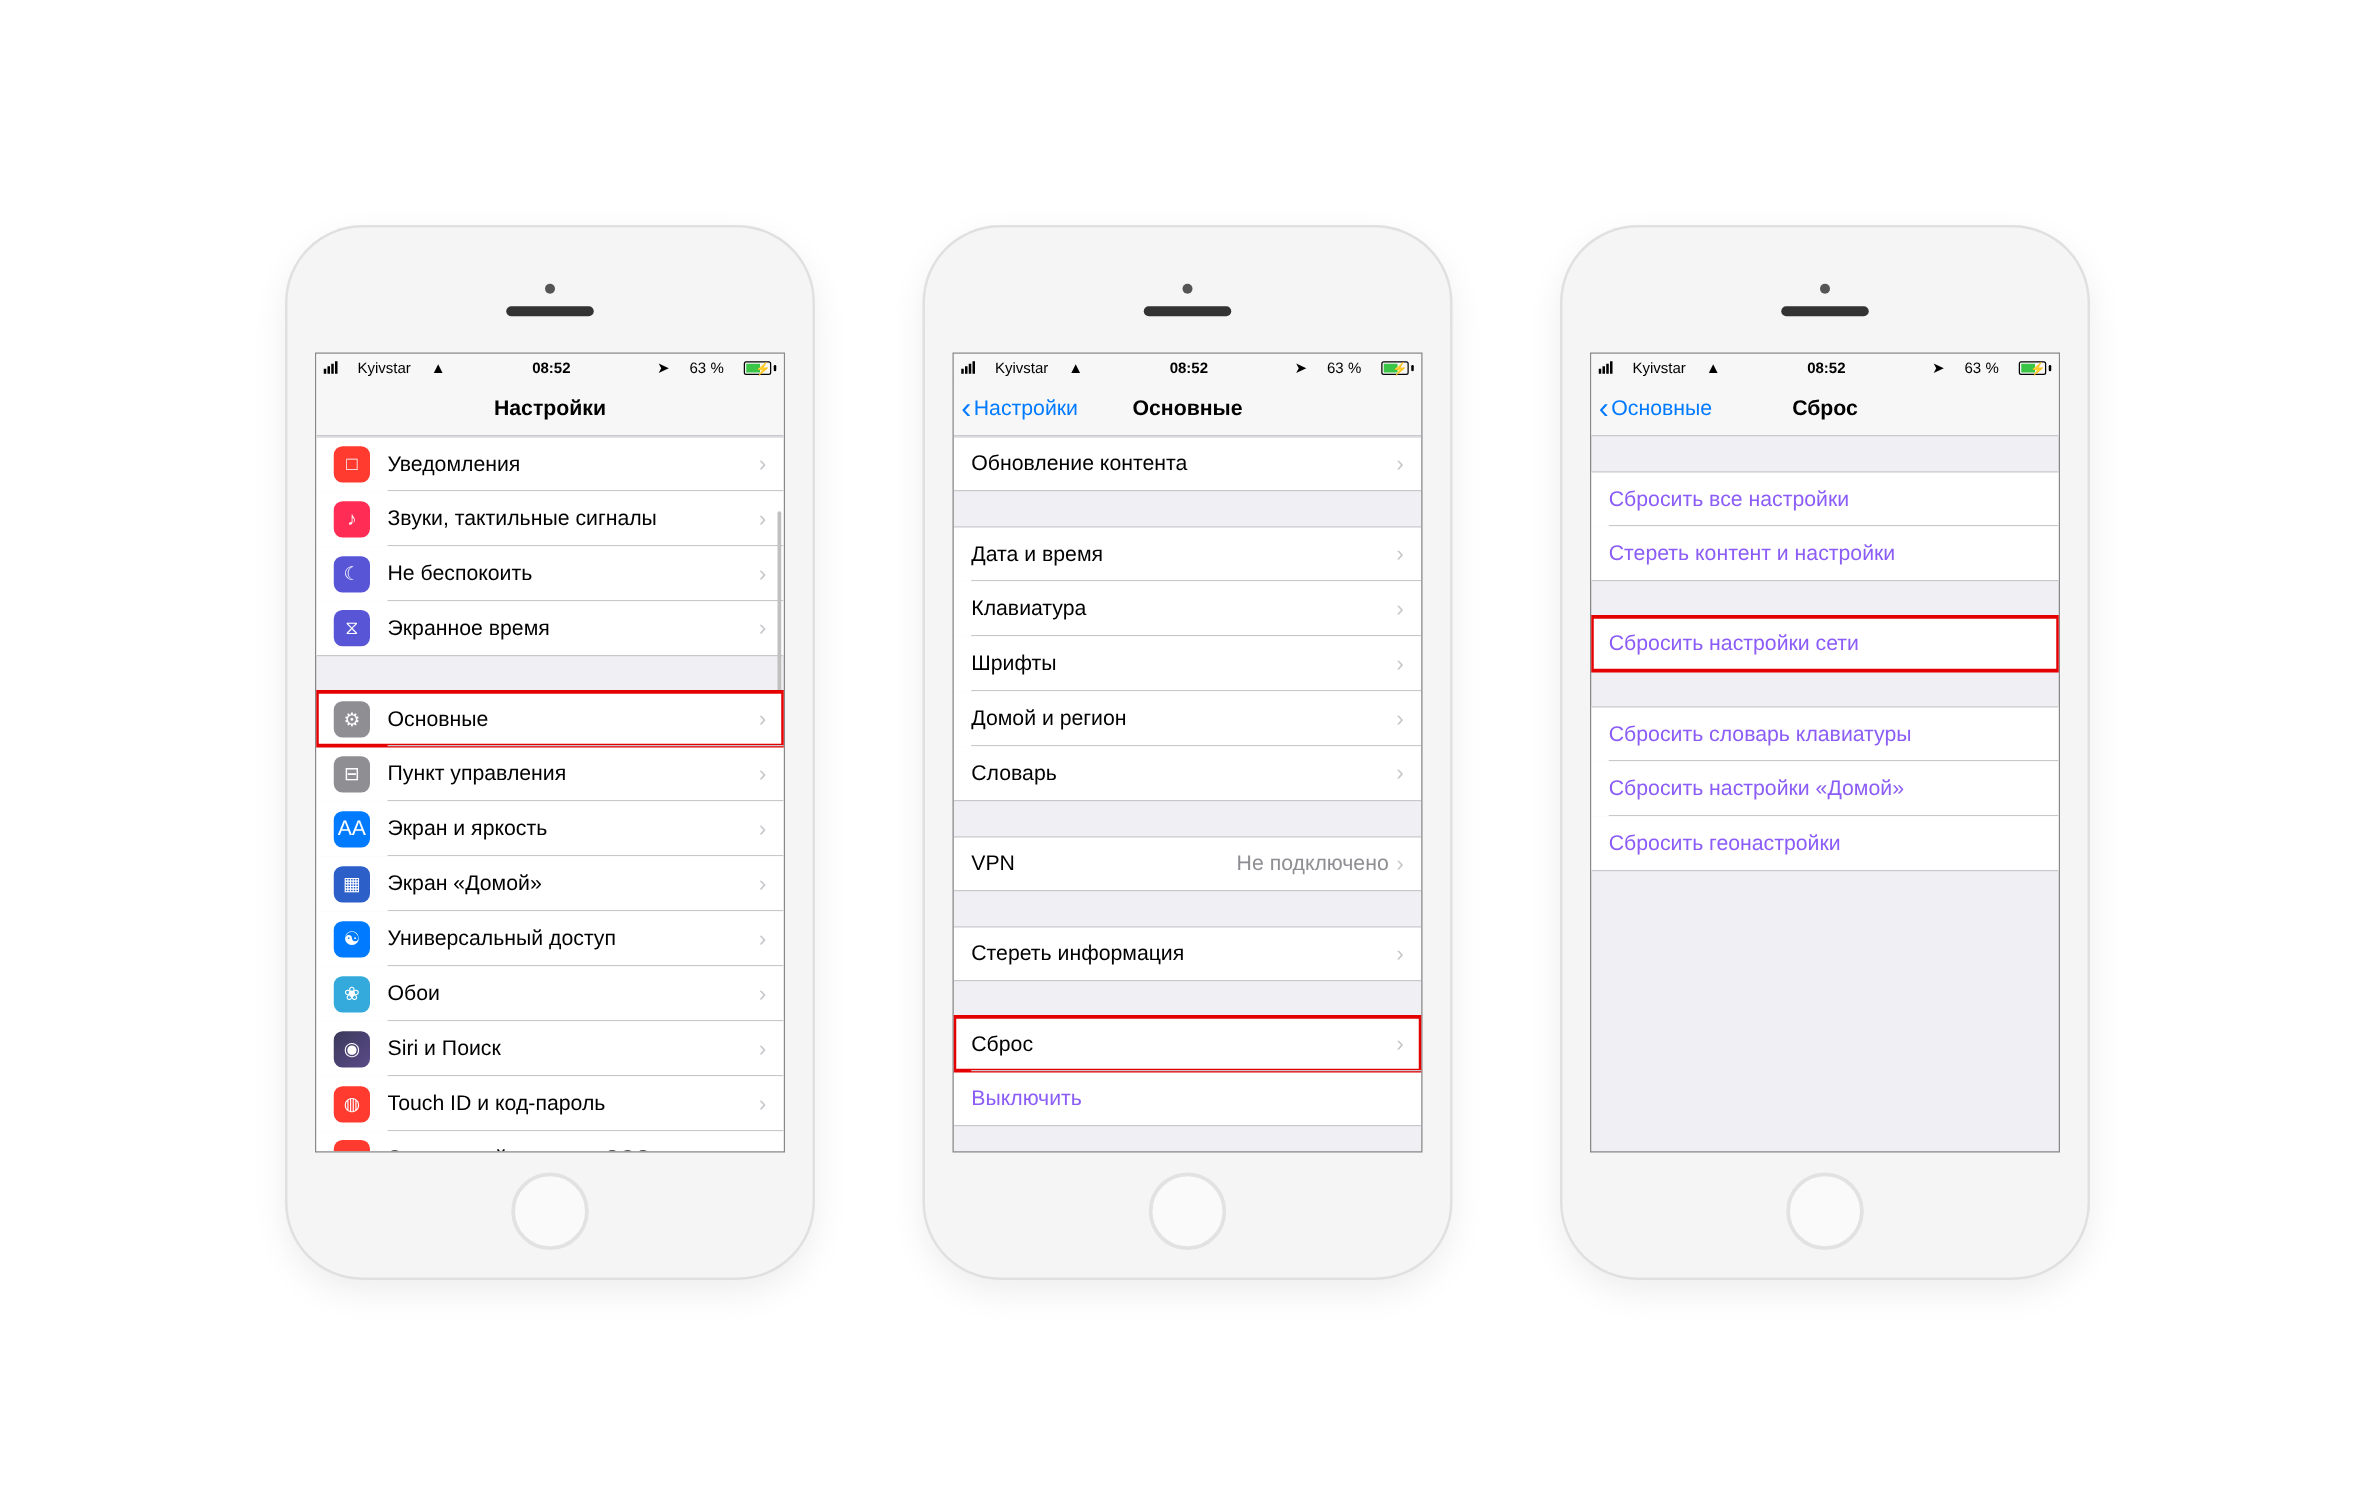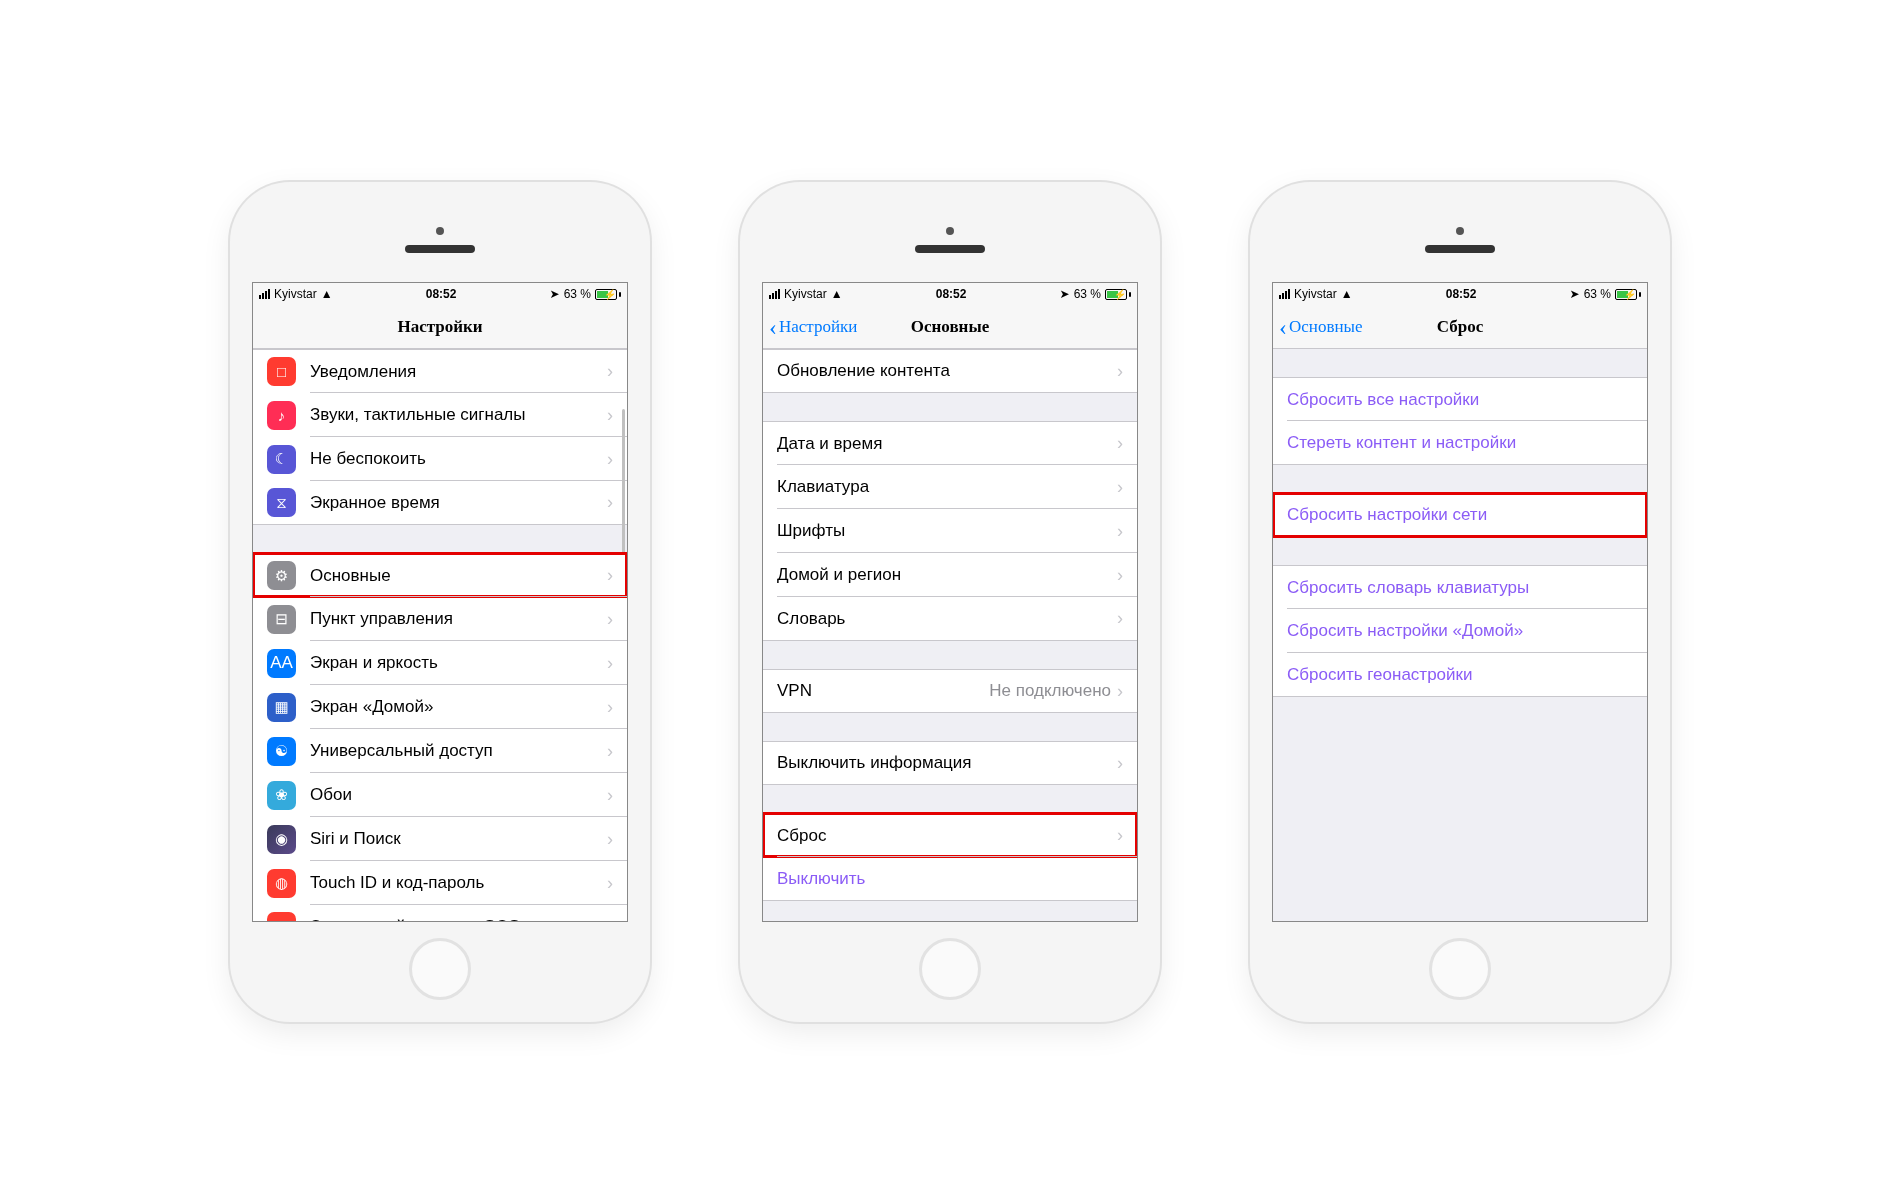--- a/index.html
+++ b/index.html
@@ -32,36 +32,36 @@
   }
   .screen {
     flex: 1; background: #efeff4; border: 1px solid #888; overflow: hidden;
     display: flex; flex-direction: column;
   }
   
   .status-bar {
     height: 22px; background: #f7f7f7; display: flex; align-items: center;
     justify-content: space-between; font-size: 12px; padding: 0 6px; color: #000;
   }
-  .status-left, .status-right { display: flex; align-items: center; gap: 4px; }
+  .status-left, .status-right { display: flex; align-items: center; gap: 16px; }
   .status-center { font-weight: 600; }
   .signal { display: inline-flex; align-items: flex-end; gap: 1px; }
   .signal span { width: 2px; background: #000; }
   .signal span:nth-child(1){height:4px} .signal span:nth-child(2){height:6px} .signal span:nth-child(3){height:8px} .signal span:nth-child(4){height:10px}
   .wifi { font-size: 12px; }
   .battery { display:inline-flex; align-items:center; gap:2px; }
   .battery-body { width:22px; height:11px; border:1px solid #000; border-radius:2px; position:relative; }
   .battery-cap { width:2px; height:5px; background:#000; border-radius:1px; }
   .battery-fill { position:absolute; left:1px; top:1px; bottom:1px; width:55%; background:#3ac547; }
   .bolt { position:absolute; left:8px; top:-1px; font-size:10px; }
   .loc { font-size:12px; }
   
   .nav-bar {
     height: 44px; background: #f7f7f7; border-bottom: 1px solid #c8c7cc;
-    display: flex; align-items: center; justify-content: center; position: relative; font-size: 17px; font-family: Liberation Serif, serif;
+    display: flex; align-items: center; justify-content: center; position: relative; font-size: 17px;
   }
   .nav-title { font-weight: 600; color:#000; }
   .nav-back {
     position: absolute; left: 6px; color: #007aff; display: flex; align-items: center; gap: 2px;
   }
   .nav-back .chev { font-size: 24px; line-height: 1; }
   
   .table { flex:1; overflow:hidden; }
   .group-spacer { height: 28px; }
   .row {
@@ -272,21 +272,21 @@
       <div id="p2g2">
           <div class="row no-icon first group-last">
             <span class="label">VPN</span>
             <span class="value">Не подключено</span>
             <span class="chev-r">›</span>
           </div>
         </div>
       <div class="group-spacer"></div>
       <div id="p2g3">
           <div class="row no-icon first group-last">
-            <span class="label">Выключить информация</span>
+            <span class="label">Стереть информация</span>
             <span class="chev-r">›</span>
           </div>
         </div>
       <div class="group-spacer"></div>
       <div id="p2g4">
           <div class="row no-icon first highlight">
             <span class="label">Сброс</span>
             <span class="chev-r">›</span>
           </div>
           <div class="row no-icon group-last link">

